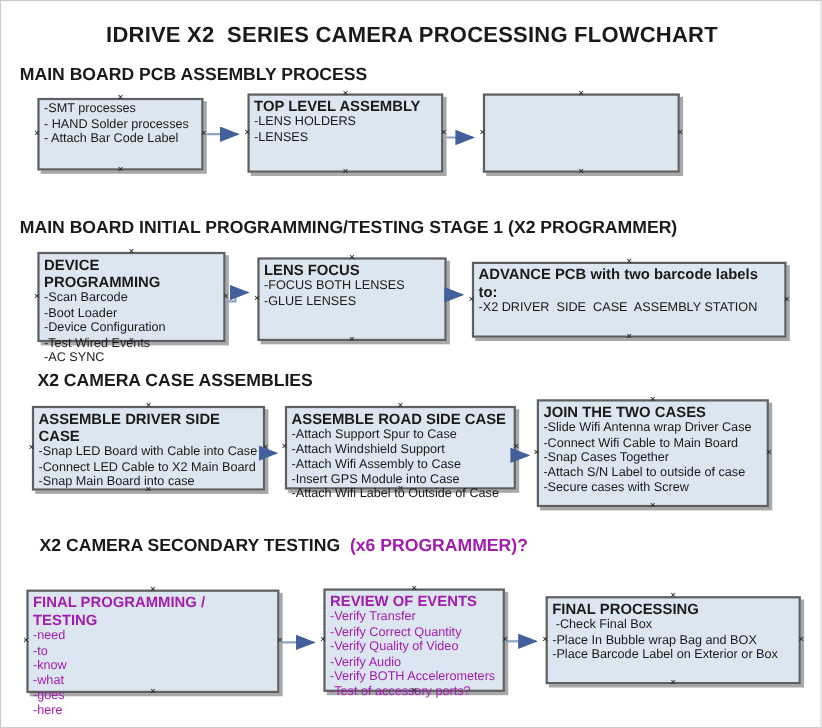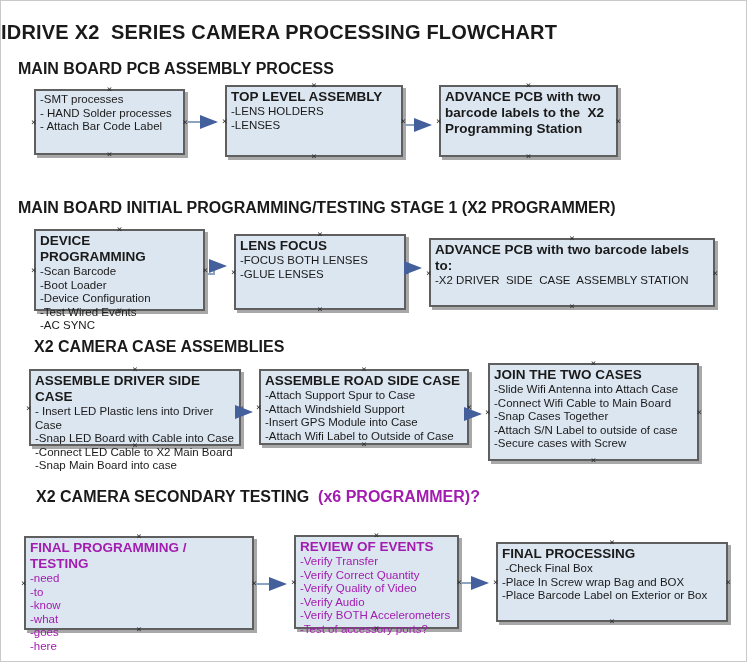--- a/index.html
+++ b/index.html
@@ -2,21 +2,21 @@
 <html><head>
 <meta charset="utf-8">
 <style>
   html,body{margin:0;padding:0;background:#fff;}
   #canvas{
     position:relative;width:747px;height:662px;background:#ffffff;
     font-family:"Liberation Sans",sans-serif;color:#1a1a1a;overflow:hidden;
     border:1px solid #c9c9c9;box-sizing:border-box;
   }
   .main-title{
-    position:absolute;top:20px;left:0;width:747px;
+    position:absolute;top:20px;left:0;width:747px;text-align:center;
     font-size:20px;font-weight:bold;white-space:pre;letter-spacing:.2px;
   }
   .sec-header{
     position:absolute;font-size:16px;font-weight:bold;white-space:pre;text-align:center;
   }
   .red{color:#a21caf;}
   .fc-box{
     position:absolute;background:#dce6f1;border:2px solid #5f5f5f;
     box-shadow:3px 3px 0 #a8a8a8;box-sizing:border-box;
     padding:2px 4px 2px 4px;overflow:visible;
@@ -56,21 +56,20 @@
     <div class="bt">TOP LEVEL ASSEMBLY</div>
     <div class="bi">-LENS HOLDERS</div>
     <div class="bi">-LENSES</div>
   <span class="anchor anchor-t">×</span>
       <span class="anchor anchor-b">×</span>
       <span class="anchor anchor-l">×</span>
       <span class="anchor anchor-r">×</span>
     </div>
 
   <div class="fc-box" style="left:438px;top:84px;width:179px;height:72px">
-    <div class="bt">ADVANCE PCB with two barcode labels to the  X2 Programming Station</div>
   <span class="anchor anchor-t">×</span>
       <span class="anchor anchor-b">×</span>
       <span class="anchor anchor-l">×</span>
       <span class="anchor anchor-r">×</span>
     </div>
 
   <div class="sec-header" style="left:17px;top:198px">MAIN BOARD INITIAL PROGRAMMING/TESTING STAGE 1 (X2 PROGRAMMER)</div>
 
   <div class="fc-box" style="left:33px;top:228px;width:171px;height:82px">
     <div class="bt">DEVICE PROGRAMMING</div>
@@ -101,45 +100,45 @@
   <span class="anchor anchor-t">×</span>
       <span class="anchor anchor-b">×</span>
       <span class="anchor anchor-l">×</span>
       <span class="anchor anchor-r">×</span>
     </div>
 
   <div class="sec-header" style="left:33px;top:337px">X2 CAMERA CASE ASSEMBLIES</div>
 
   <div class="fc-box" style="left:28px;top:368px;width:212px;height:77px">
     <div class="bt">ASSEMBLE DRIVER SIDE CASE</div>
-    <div class="bi">- Insert LED Plastic lens into Driver Case</div>
     <div class="bi">-Snap LED Board with Cable into Case</div>
     <div class="bi">-Connect LED Cable to X2 Main Board</div>
     <div class="bi">-Snap Main Board into case</div>
   <span class="anchor anchor-t">×</span>
       <span class="anchor anchor-b">×</span>
       <span class="anchor anchor-l">×</span>
       <span class="anchor anchor-r">×</span>
     </div>
 
   <div class="fc-box" style="left:258px;top:368px;width:210px;height:76px">
     <div class="bt">ASSEMBLE ROAD SIDE CASE</div>
     <div class="bi">-Attach Support Spur to Case</div>
     <div class="bi">-Attach Windshield Support</div>
+    <div class="bi">-Attach Wifi Assembly to Case</div>
     <div class="bi">-Insert GPS Module into Case</div>
     <div class="bi">-Attach Wifi Label to Outside of Case</div>
   <span class="anchor anchor-t">×</span>
       <span class="anchor anchor-b">×</span>
       <span class="anchor anchor-l">×</span>
       <span class="anchor anchor-r">×</span>
     </div>
 
   <div class="fc-box" style="left:487px;top:362px;width:211px;height:98px">
     <div class="bt">JOIN THE TWO CASES</div>
-    <div class="bi">-Slide Wifi Antenna into Attach Case</div>
+    <div class="bi">-Slide Wifi Antenna wrap Driver Case</div>
     <div class="bi">-Connect Wifi Cable to Main Board</div>
     <div class="bi">-Snap Cases Together</div>
     <div class="bi">-Attach S/N Label to outside of case</div>
     <div class="bi">-Secure cases with Screw</div>
   <span class="anchor anchor-t">×</span>
       <span class="anchor anchor-b">×</span>
       <span class="anchor anchor-l">×</span>
       <span class="anchor anchor-r">×</span>
     </div>
 
@@ -169,21 +168,21 @@
     <div class="bi red">-Test of accessory ports?</div>
   <span class="anchor anchor-t">×</span>
       <span class="anchor anchor-b">×</span>
       <span class="anchor anchor-l">×</span>
       <span class="anchor anchor-r">×</span>
     </div>
 
   <div class="fc-box" style="left:495px;top:541px;width:232px;height:80px">
     <div class="bt">FINAL PROCESSING</div>
     <div class="bi"> -Check Final Box</div>
-    <div class="bi">-Place In Screw wrap Bag and BOX</div>
+    <div class="bi">-Place In Bubble wrap Bag and BOX</div>
     <div class="bi">-Place Barcode Label on Exterior or Box</div>
   <span class="anchor anchor-t">×</span>
       <span class="anchor anchor-b">×</span>
       <span class="anchor anchor-l">×</span>
       <span class="anchor anchor-r">×</span>
     </div>
 
   <svg id="arrow-layer" width="747" height="662" viewBox="0 0 747 662">
     <defs>
       <marker id="ah" markerWidth="9" markerHeight="8" refX="8" refY="3.5" orient="auto">

